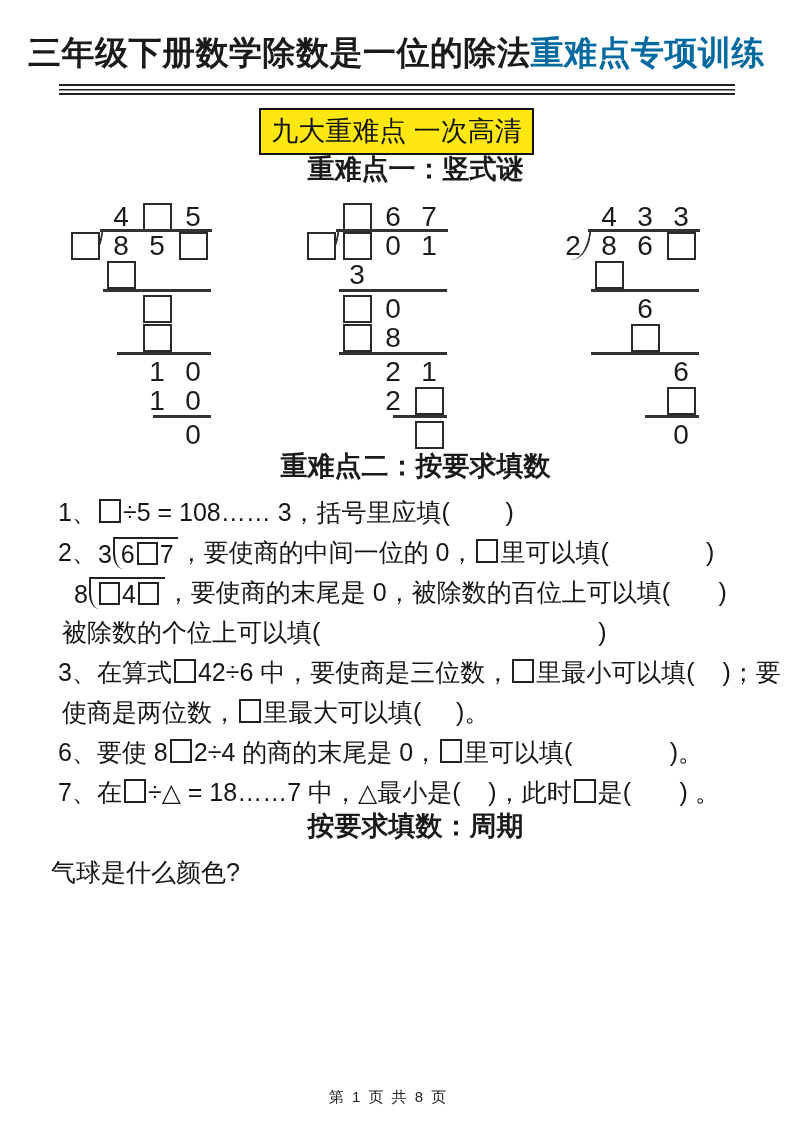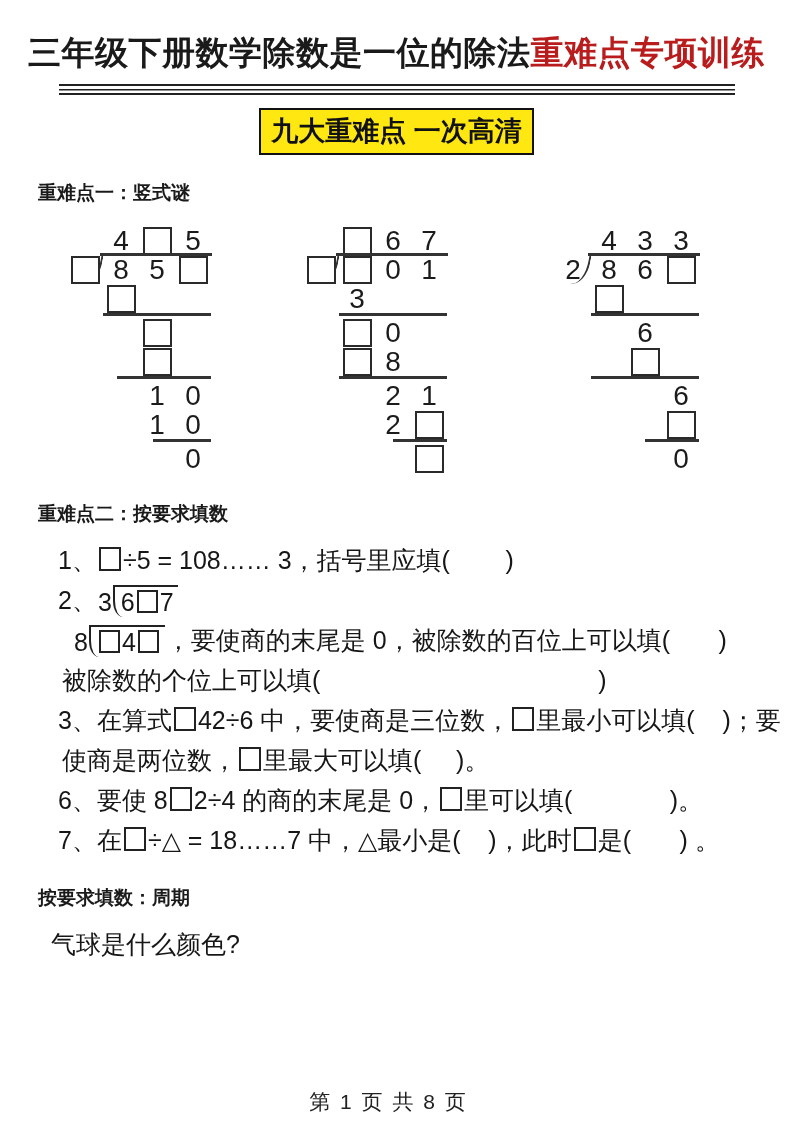--- a/index.html
+++ b/index.html
@@ -5,22 +5,22 @@
   html,body{margin:0;padding:0;}
   .page{
     position:relative;width:793px;height:1122px;background:#ffffff;overflow:hidden;
     font-family:"Liberation Sans","DejaVu Sans",sans-serif;color:#1a1a1a;
   }
   .title{margin:0;padding-top:30px;text-align:center;font-size:33px;font-weight:bold;letter-spacing:0.5px;line-height:1.4;}
   .title .red{color:#c3251c;}
   .rule{margin:8px auto 0;width:676px;height:7px;border-top:2px solid #222;border-bottom:2px solid #222;
         background:linear-gradient(#222,#222) center/100% 1.5px no-repeat;}
   .badge-row{text-align:center;margin-top:13px;height:44px;}
-  .badge{display:inline-block;background:#ffe712;border:2.5px solid #111;padding:3px 10px 4px;font-size:27px;font-weight:bold;color:#111;}
-  .sheading{margin:24px 0 0 38px;font-size:19px;font-weight:bold;line-height:34px;height:34px;}
+  .badge{display:inline-block;background:#ffe712;border:2.5px solid #111;padding:3px 10px 4px;font-size:27px;font-weight:normal;color:#111;}
+  .sheading{margin:0 0 0 38px;font-size:27px;font-weight:bold;line-height:34px;height:34px;text-align:center;}
 
   
   .ld-area{position:relative;height:247px;margin-top:16px;}
   .ldp{position:absolute;top:0;width:150px;height:247px;}
   .ldc{position:absolute;width:36px;height:29px;display:flex;align-items:center;justify-content:center;font-size:28px;color:#1b1b1b;}
   .bigbx{width:25px;height:24px;border:2px solid #2a2a2a;background:#fff;}
   .ldline{position:absolute;height:2.4px;background:#333;}
   .ldhook{position:absolute;width:18px;height:32px;border-right:2.4px solid #333;border-bottom-right-radius:16px 26px;transform:rotate(10deg);}
 
   
@@ -29,28 +29,28 @@
   .ind0{padding-left:51px;}
   .ind1{padding-left:58px;}
   .ind2{padding-left:62px;}
   .ind3{padding-left:73px;}
   .bx{display:inline-block;width:18px;height:20px;border:2px solid #222;vertical-align:-2px;margin:0 2px;background:#fff;}
   .ldv{display:inline-flex;align-items:stretch;margin:0 1px;}
   .ldv-d{align-self:flex-end;padding-right:1px;}
   .ldv-u{border-top:2.4px solid #222;border-left:2.4px solid #222;border-bottom-left-radius:10px 16px;padding:1px 4px 0 6px;margin-top:12px;}
   .ldv-u .bx{width:17px;height:19px;}
 
-  .footer{position:absolute;left:0;right:16px;top:1088px;text-align:center;font-size:21px;letter-spacing:2px;color:#222;}
+  .footer{position:absolute;left:0;right:16px;top:1088px;text-align:center;font-size:15px;letter-spacing:2px;color:#222;}
 </style>
 </head>
 <body>
 
 <div class="page">
 
-  <div class="title"><span>三年级下册数学除数是一位的除法</span><span class="red" style="color: #b91c1c;">重难点专项训练</span></div>
+  <div class="title"><span>三年级下册数学除数是一位的除法</span><span class="red" style="color: #0369a1;">重难点专项训练</span></div>
 
   <div class="rule"></div>
 
   <div class="badge-row">
     <span class="badge" style="background: rgb(255, 231, 18);">九大重难点 一次高清</span>
   </div>
 
   <div class="sheading">重难点一：竖式谜</div>
 
   <div class="ld-area">
@@ -153,21 +153,21 @@
         </div>
         <div class="ldline" style="left: 90px; top: 213px; width: 54px;"></div>
         <div class="ldc" style="left: 108px; top: 218px;">0</div>
       </div>
   </div>
 
   <div class="sheading">重难点二：按要求填数</div>
 
   <div class="items">
       <div class="wline ind1"><span>1、<span class="bx"></span>÷5 = 108…… 3，括号里应填(        )</span></div>
-      <div class="wline ind1"><span>2、</span><span class="ldv"><span class="ldv-d">3</span><span class="ldv-u">6<span class="bx"></span>7</span></span></div>
+      <div class="wline ind1"><span>2、</span><span class="ldv"><span class="ldv-d">3</span><span class="ldv-u">6<span class="bx"></span>7</span></span><span>，要使商的中间一位的 0，<span class="bx"></span>里可以填(              )</span></div>
       <div class="wline ind3"><span class="ldv"><span class="ldv-d">8</span><span class="ldv-u"><span class="bx"></span>4<span class="bx"></span></span></span><span>，要使商的末尾是 0，被除数的百位上可以填(       )</span></div>
       <div class="wline ind2"><span>被除数的个位上可以填(                                        )</span></div>
       <div class="wline ind1"><span>3、在算式<span class="bx"></span>42÷6 中，要使商是三位数，<span class="bx"></span>里最小可以填(    )；要</span></div>
       <div class="wline ind2"><span>使商是两位数，<span class="bx"></span>里最大可以填(     )。</span></div>
       <div class="wline ind1"><span>6、要使 8<span class="bx"></span>2÷4 的商的末尾是 0，<span class="bx"></span>里可以填(              )。</span></div>
       <div class="wline ind1"><span>7、在<span class="bx"></span>÷△ = 18……7 中，△最小是(    )，此时<span class="bx"></span>是(       ) 。</span></div>
     </div>
 
   <div class="sheading">按要求填数：周期</div>
 

